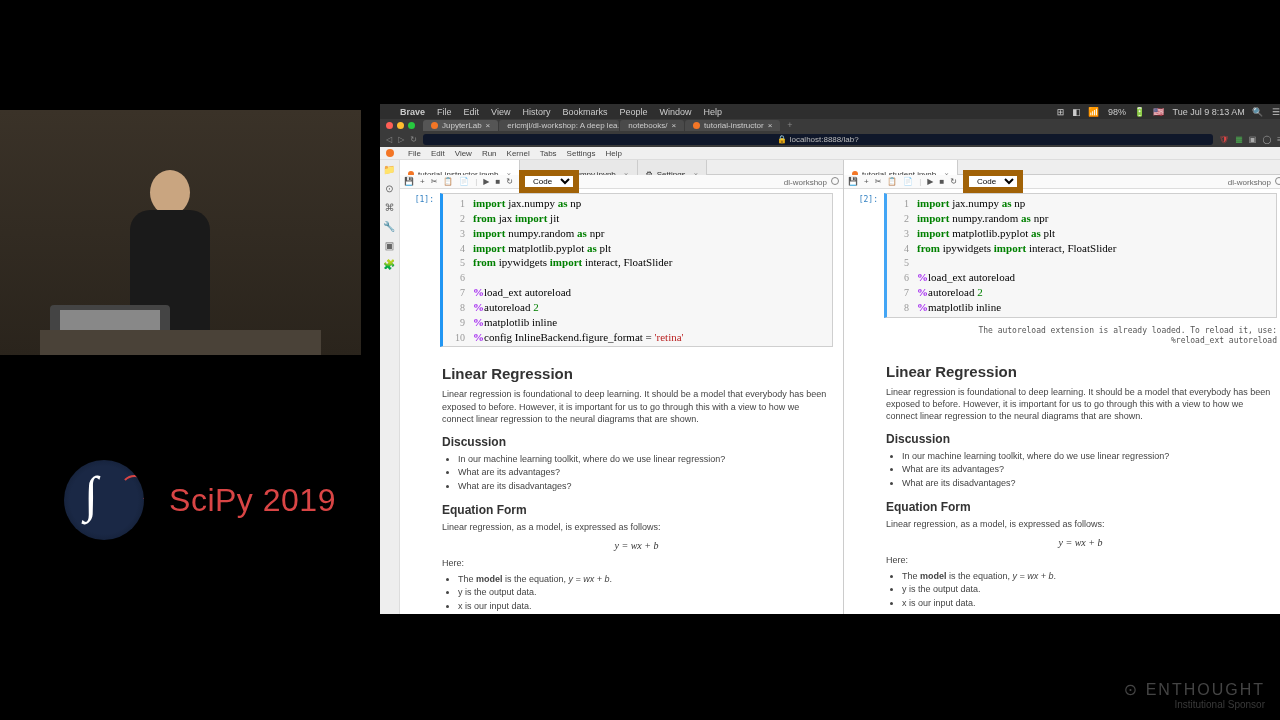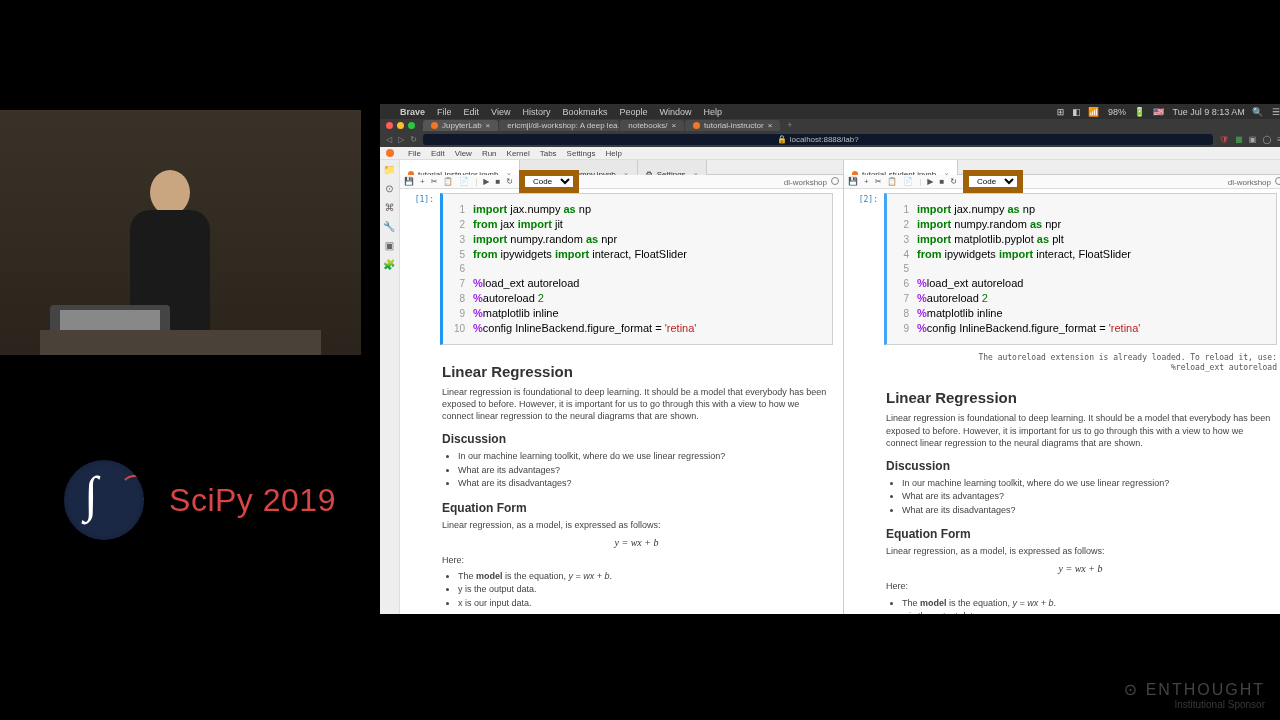--- a/index.html
+++ b/index.html
@@ -60,21 +60,21 @@
 
 .nb-toolbar { height: 14px; background: #fafafa; border-bottom: 1px solid #ddd; display: flex; align-items: center; padding: 0 4px; gap: 6px; font-size: 8px; color: #555; }
 .nb-toolbar .sep { color: #ccc; }
 .nb-toolbar select { font-size: 8px; border: 6px solid #a16207; background: #fff; padding: 0 4px; }
 .nb-toolbar .right { margin-left: auto; color: #666; }
 .nb-toolbar .ring { width: 8px; height: 8px; border: 1px solid #888; border-radius: 50%; display: inline-block; margin-left: 4px; }
 
 .nb-content { flex: 1; overflow: auto; padding: 4px 10px; font-size: 10px; }
 .cell { display: flex; margin-bottom: 6px; }
 .cell-prompt { width: 30px; text-align: right; padding-right: 6px; color: #307fc1; font-family: monospace; font-size: 8px; padding-top: 2px; }
-.cell-code { flex: 1; border: 1px solid #cfcfcf; background: #f7f7f7; border-left: 3px solid #42a5f5; padding: 8px 4px; font-family: Liberation Sans, sans-serif; font-size: 11px; line-height: 1.35; }
+.cell-code { flex: 1; border: 1px solid #cfcfcf; background: #f7f7f7; border-left: 3px solid #42a5f5; padding: 2px 4px; font-family: Liberation Serif, serif; font-size: 11px; line-height: 1.35; }
 .cell-code.focused { border-left-color: #2196f3; background: #f7f7f7; }
 .ln { color: #999; display: inline-block; width: 18px; text-align: right; margin-right: 8px; font-size: 10px; user-select: none; }
 .kw { color: #008000; font-weight: bold; }
 .op { color: #a020f0; font-weight: bold; }
 .str { color: #ba2121; }
 .num { color: #008000; }
 
 .md-content { flex: 1; padding: 4px 2px; color: #333; }
 .md-content h2 { font-size: 15px; font-weight: 600; margin: 8px 0 6px; }
 .md-content h3 { font-size: 12px; font-weight: 600; margin: 10px 0 4px; }
@@ -231,20 +231,21 @@
             <span class="right"><span>dl-workshop</span><span class="ring"></span></span>
           </div>
 
           <div class="nb-content">
             <div class="cell">
               <div class="cell-prompt">[1]:</div>
               <div class="cell-code focused">
 <div><span class="ln">1</span><span class="kw">import</span> jax.numpy <span class="kw">as</span> np</div>
 <div><span class="ln">2</span><span class="kw">from</span> jax <span class="kw">import</span> jit</div>
 <div><span class="ln">3</span><span class="kw">import</span> numpy.random <span class="kw">as</span> npr</div>
+<div><span class="ln">4</span><span class="kw">import</span> matplotlib.pyplot <span class="kw">as</span> plt</div>
 <div><span class="ln">5</span><span class="kw">from</span> ipywidgets <span class="kw">import</span> interact, FloatSlider</div>
 <div><span class="ln">6</span></div>
 <div><span class="ln">7</span><span class="op">%</span>load_ext autoreload</div>
 <div><span class="ln">8</span><span class="op">%</span>autoreload <span class="num">2</span></div>
 <div><span class="ln">9</span><span class="op">%</span>matplotlib inline</div>
 <div><span class="ln">10</span><span class="op">%</span>config InlineBackend.figure_format = <span class="str">'retina'</span></div>
               </div>
             </div>
 
             <div class="cell">
@@ -299,21 +300,20 @@
               <div class="cell-prompt">[2]:</div>
               <div class="cell-code">
 <div><span class="ln">1</span><span class="kw">import</span> jax.numpy <span class="kw">as</span> np</div>
 <div><span class="ln">2</span><span class="kw">import</span> numpy.random <span class="kw">as</span> npr</div>
 <div><span class="ln">3</span><span class="kw">import</span> matplotlib.pyplot <span class="kw">as</span> plt</div>
 <div><span class="ln">4</span><span class="kw">from</span> ipywidgets <span class="kw">import</span> interact, FloatSlider</div>
 <div><span class="ln">5</span></div>
 <div><span class="ln">6</span><span class="op">%</span>load_ext autoreload</div>
 <div><span class="ln">7</span><span class="op">%</span>autoreload <span class="num">2</span></div>
 <div><span class="ln">8</span><span class="op">%</span>matplotlib inline</div>
-<div><span class="ln">9</span><span class="op">%</span>config InlineBackend.figure_format = <span class="str">'retina'</span></div>
               </div>
             </div>
             <div class="output-text" style="white-space:pre-line">The autoreload extension is already loaded. To reload it, use:
   %reload_ext autoreload</div>
 
             <div class="cell">
               <div class="cell-prompt"></div>
               <div class="md-content">
                 <h2>Linear Regression</h2>
                 <p>Linear regression is foundational to deep learning. It should be a model that everybody has been exposed to before. However, it is important for us to go through this with a view to how we connect linear regression to the neural diagrams that are shown.</p>

